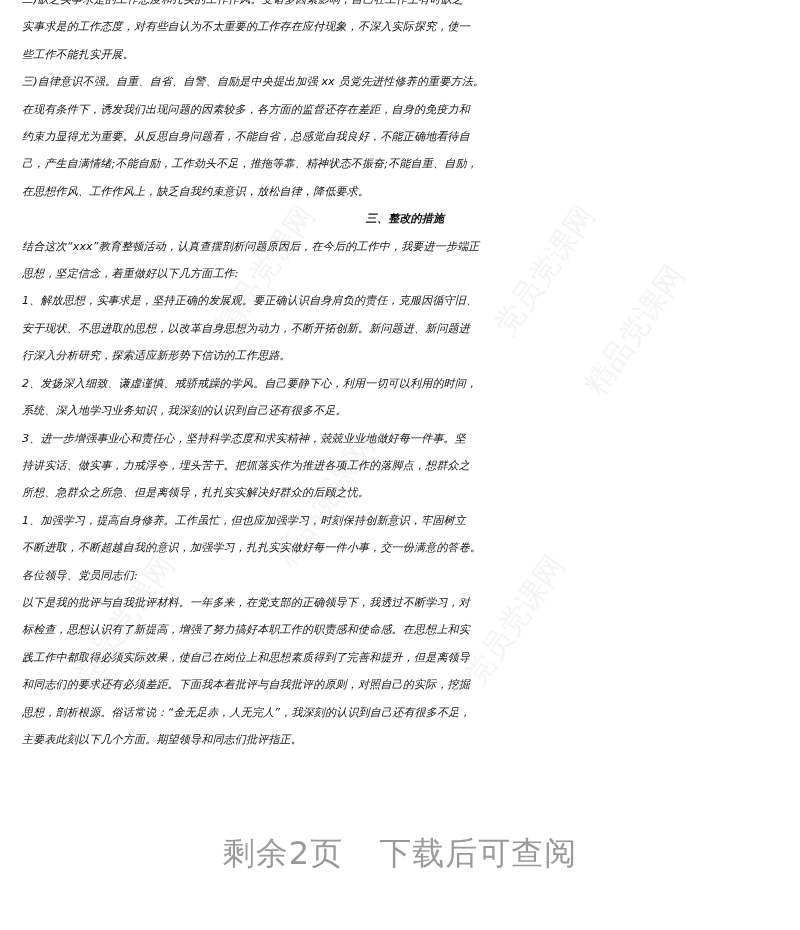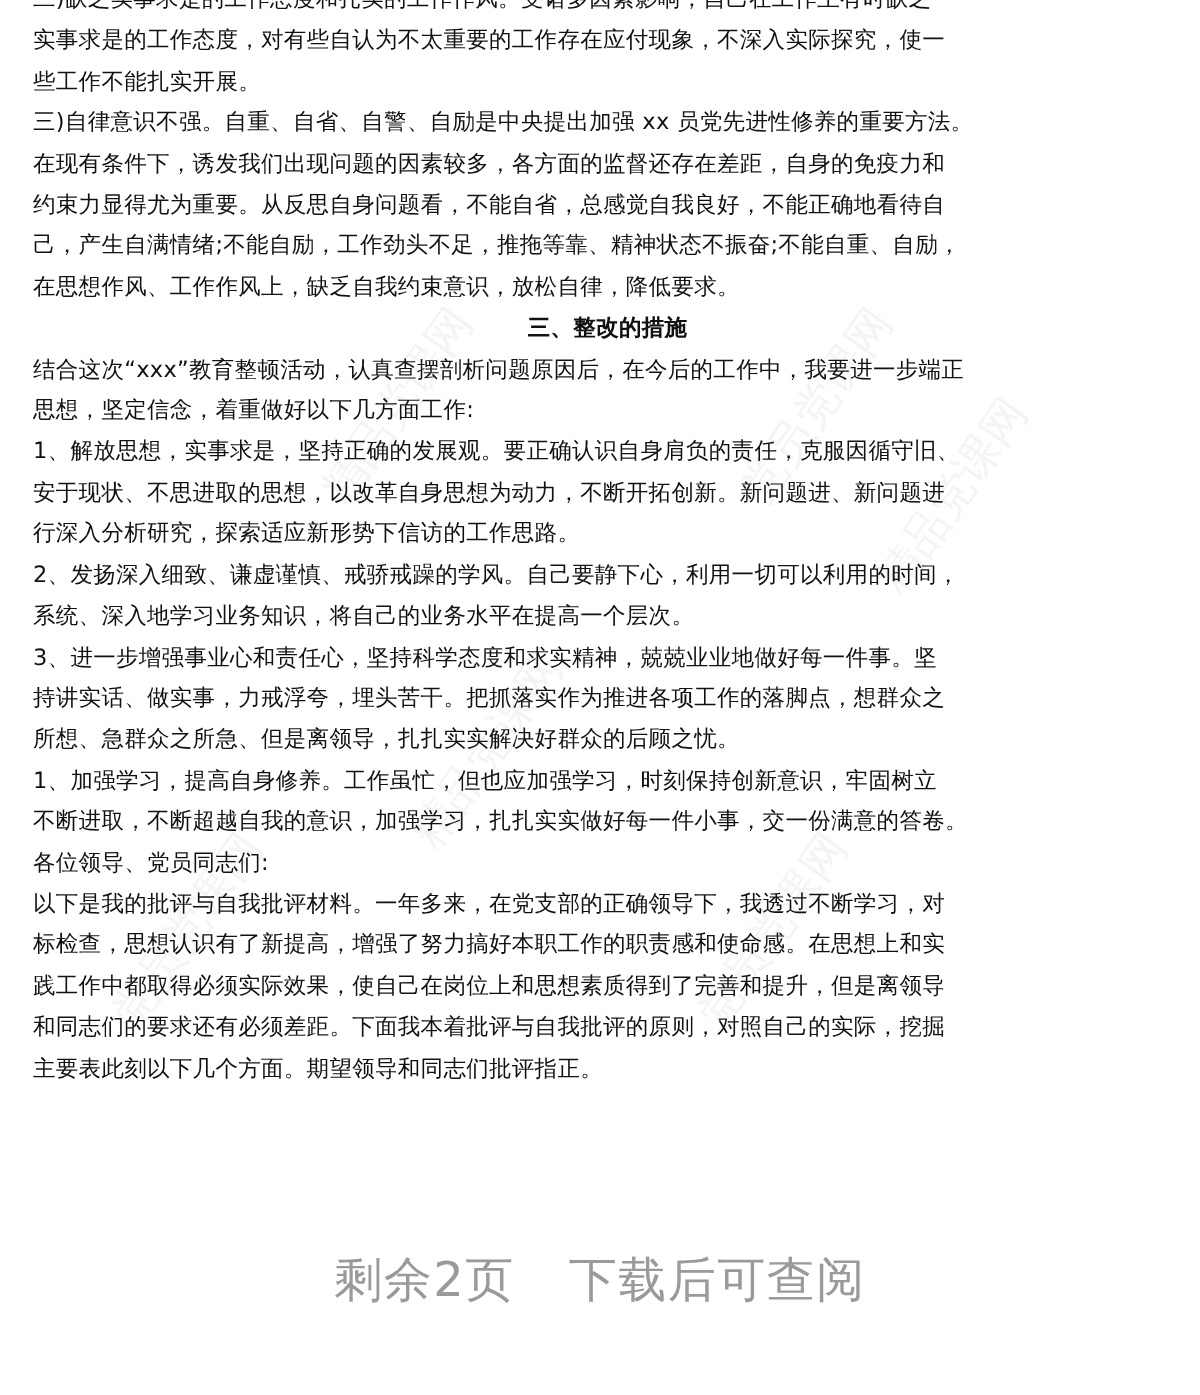--- a/index.html
+++ b/index.html
@@ -18,25 +18,26 @@
     .page {
       position: absolute;
       left: 0;
       top: -14px;
       width: 800px;
     }
     .doc {
       padding: 0 22px 0 22px;
     }
     .line {
-      font-size: 15px;
+      font-size: 11px;
       line-height: 27.4px;
       white-space: nowrap;
       letter-spacing: 0.2px;
       margin: 0;
+      font-style: italic;
     }
     .heading {
       font-weight: bold;
       padding-left: 10px;
       text-align: center;
     }
     .watermark-layer {
       position: absolute;
       left: 0;
       top: 0;
@@ -90,30 +91,31 @@
     <p class="line">约束力显得尤为重要。从反思自身问题看，不能自省，总感觉自我良好，不能正确地看待自</p>
     <p class="line">己，产生自满情绪;不能自励，工作劲头不足，推拖等靠、精神状态不振奋;不能自重、自励，</p>
     <p class="line">在思想作风、工作作风上，缺乏自我约束意识，放松自律，降低要求。</p>
     <p class="line heading">三、整改的措施</p>
     <p class="line">结合这次“xxx”教育整顿活动，认真查摆剖析问题原因后，在今后的工作中，我要进一步端正</p>
     <p class="line">思想，坚定信念，着重做好以下几方面工作:</p>
     <p class="line">1、解放思想，实事求是，坚持正确的发展观。要正确认识自身肩负的责任，克服因循守旧、</p>
     <p class="line">安于现状、不思进取的思想，以改革自身思想为动力，不断开拓创新。新问题进、新问题进</p>
     <p class="line">行深入分析研究，探索适应新形势下信访的工作思路。</p>
     <p class="line">2、发扬深入细致、谦虚谨慎、戒骄戒躁的学风。自己要静下心，利用一切可以利用的时间，</p>
-    <p class="line">系统、深入地学习业务知识，将自己的业务水平在提高一个层次。</p>
+    <p class="line">系统、深入地学习业务知识，我深刻的认识到自己还有很多不足。</p>
     <p class="line">3、进一步增强事业心和责任心，坚持科学态度和求实精神，兢兢业业地做好每一件事。坚</p>
     <p class="line">持讲实话、做实事，力戒浮夸，埋头苦干。把抓落实作为推进各项工作的落脚点，想群众之</p>
     <p class="line">所想、急群众之所急、但是离领导，扎扎实实解决好群众的后顾之忧。</p>
     <p class="line">1、加强学习，提高自身修养。工作虽忙，但也应加强学习，时刻保持创新意识，牢固树立</p>
     <p class="line">不断进取，不断超越自我的意识，加强学习，扎扎实实做好每一件小事，交一份满意的答卷。</p>
     <p class="line">各位领导、党员同志们:</p>
     <p class="line">以下是我的批评与自我批评材料。一年多来，在党支部的正确领导下，我透过不断学习，对</p>
     <p class="line">标检查，思想认识有了新提高，增强了努力搞好本职工作的职责感和使命感。在思想上和实</p>
     <p class="line">践工作中都取得必须实际效果，使自己在岗位上和思想素质得到了完善和提升，但是离领导</p>
     <p class="line">和同志们的要求还有必须差距。下面我本着批评与自我批评的原则，对照自己的实际，挖掘</p>
+    <p class="line">思想，剖析根源。俗话常说：“金无足赤，人无完人”，我深刻的认识到自己还有很多不足，</p>
     <p class="line">主要表此刻以下几个方面。期望领导和同志们批评指正。</p>
   </div>
 </div>
 
 <div class="more-prompt">
   <span>剩余2页</span><span>下载后可查阅</span>
 </div>
 
 </body></html>

